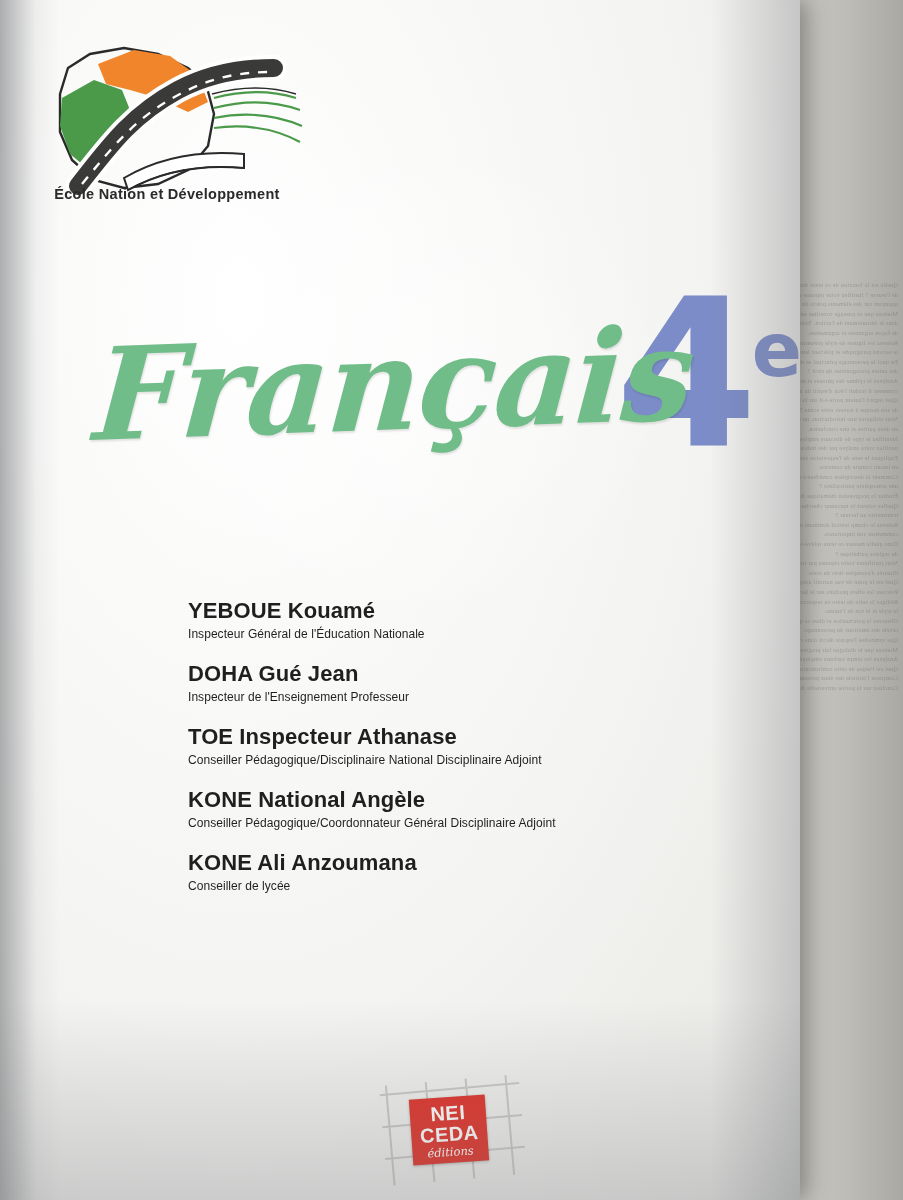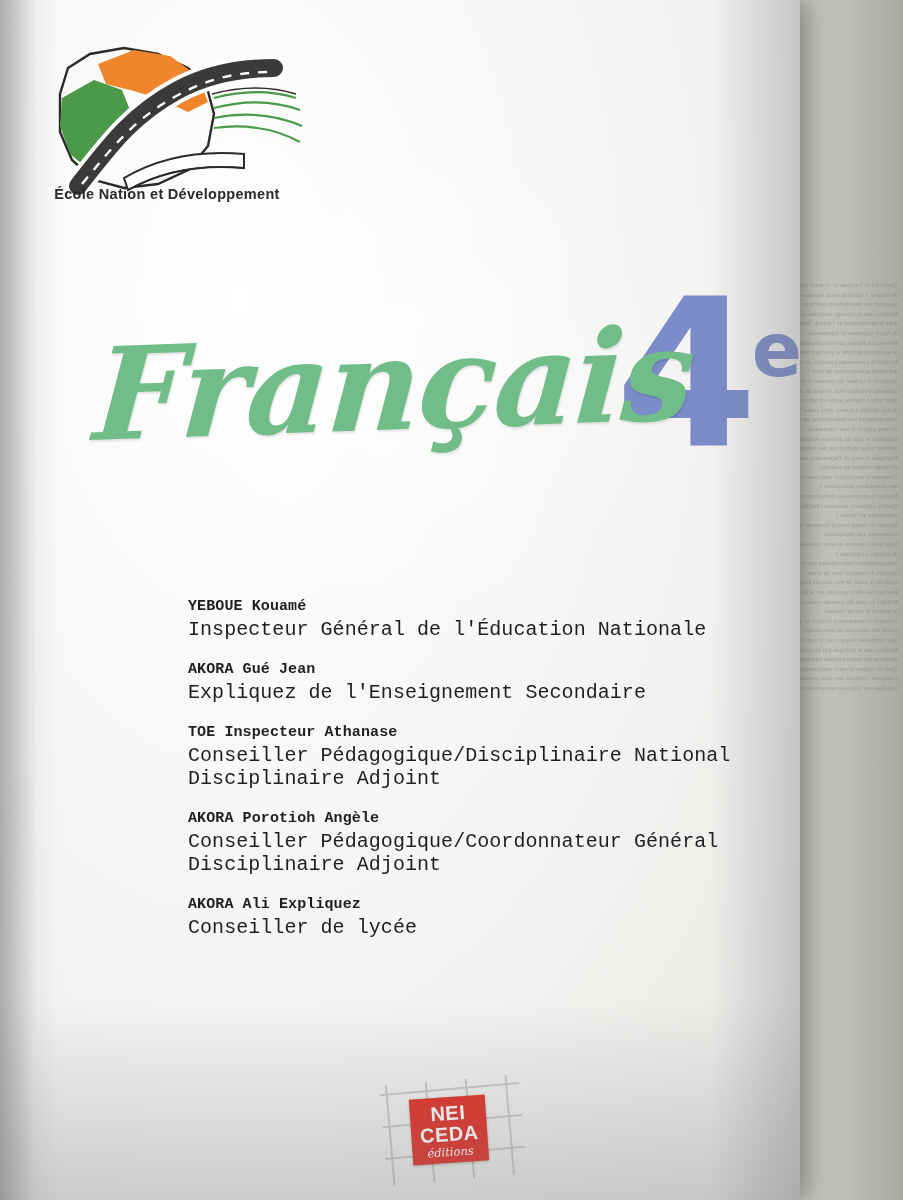--- a/index.html
+++ b/index.html
@@ -170,30 +170,30 @@
 
   
   .authors {
     position: absolute;
     left: 188px;
     top: 598px;
     width: 620px;
   }
   .author-block { margin-bottom: 20px; }
   .author-name {
-    font-family: Liberation Mono, monospace;
-    font-weight: bold;
-    font-size: 15px;
+    font-family: Liberation Sans, sans-serif;
+    font-weight: bold;
+    font-size: 22px;
     color: #1f1f1f;
     letter-spacing: 0.1px;
     margin-bottom: 3px;
   }
   .author-role {
-    font-family: Liberation Mono, monospace;
-    font-size: 20px;
+    font-family: Liberation Sans, sans-serif;
+    font-size: 12px;
     color: #1f1f1f;
     letter-spacing: 0.05px;
   }
 
   
   .publisher {
     position: absolute;
     left: 383px;
     top: 1080px;
     width: 140px;
@@ -353,33 +353,33 @@
       <div class="title-level"><span>4</span><sup>e</sup></div>
       <div class="title-script">Français</div>
     </div>
 
     <div class="authors">
       <div class="author-block">
         <div class="author-name">YEBOUE Kouamé</div>
         <div class="author-role">Inspecteur Général de l'Éducation Nationale</div>
       </div>
       <div class="author-block">
-        <div class="author-name">AKORA Gué Jean</div>
-        <div class="author-role">Expliquez de l'Enseignement Secondaire</div>
+        <div class="author-name">DOHA Gué Jean</div>
+        <div class="author-role">Inspecteur de l'Enseignement Professeur</div>
       </div>
       <div class="author-block">
         <div class="author-name">TOE Inspecteur Athanase</div>
         <div class="author-role">Conseiller Pédagogique/Disciplinaire National Disciplinaire Adjoint</div>
       </div>
       <div class="author-block">
-        <div class="author-name">AKORA Porotioh Angèle</div>
+        <div class="author-name">KONE National Angèle</div>
         <div class="author-role">Conseiller Pédagogique/Coordonnateur Général Disciplinaire Adjoint</div>
       </div>
       <div class="author-block">
-        <div class="author-name">AKORA Ali Expliquez</div>
+        <div class="author-name">KONE Ali Anzoumana</div>
         <div class="author-role">Conseiller de lycée</div>
       </div>
     </div>
 
     <div class="publisher">
       <div class="pub-grid">
         <span style="left:6px;  top:0;   width:1.5px; height:100px;"></span>
         <span style="left:46px; top:0;   width:1.5px; height:100px;"></span>
         <span style="left:86px; top:0;   width:1.5px; height:100px;"></span>
         <span style="left:126px;top:0;   width:1.5px; height:100px;"></span>

